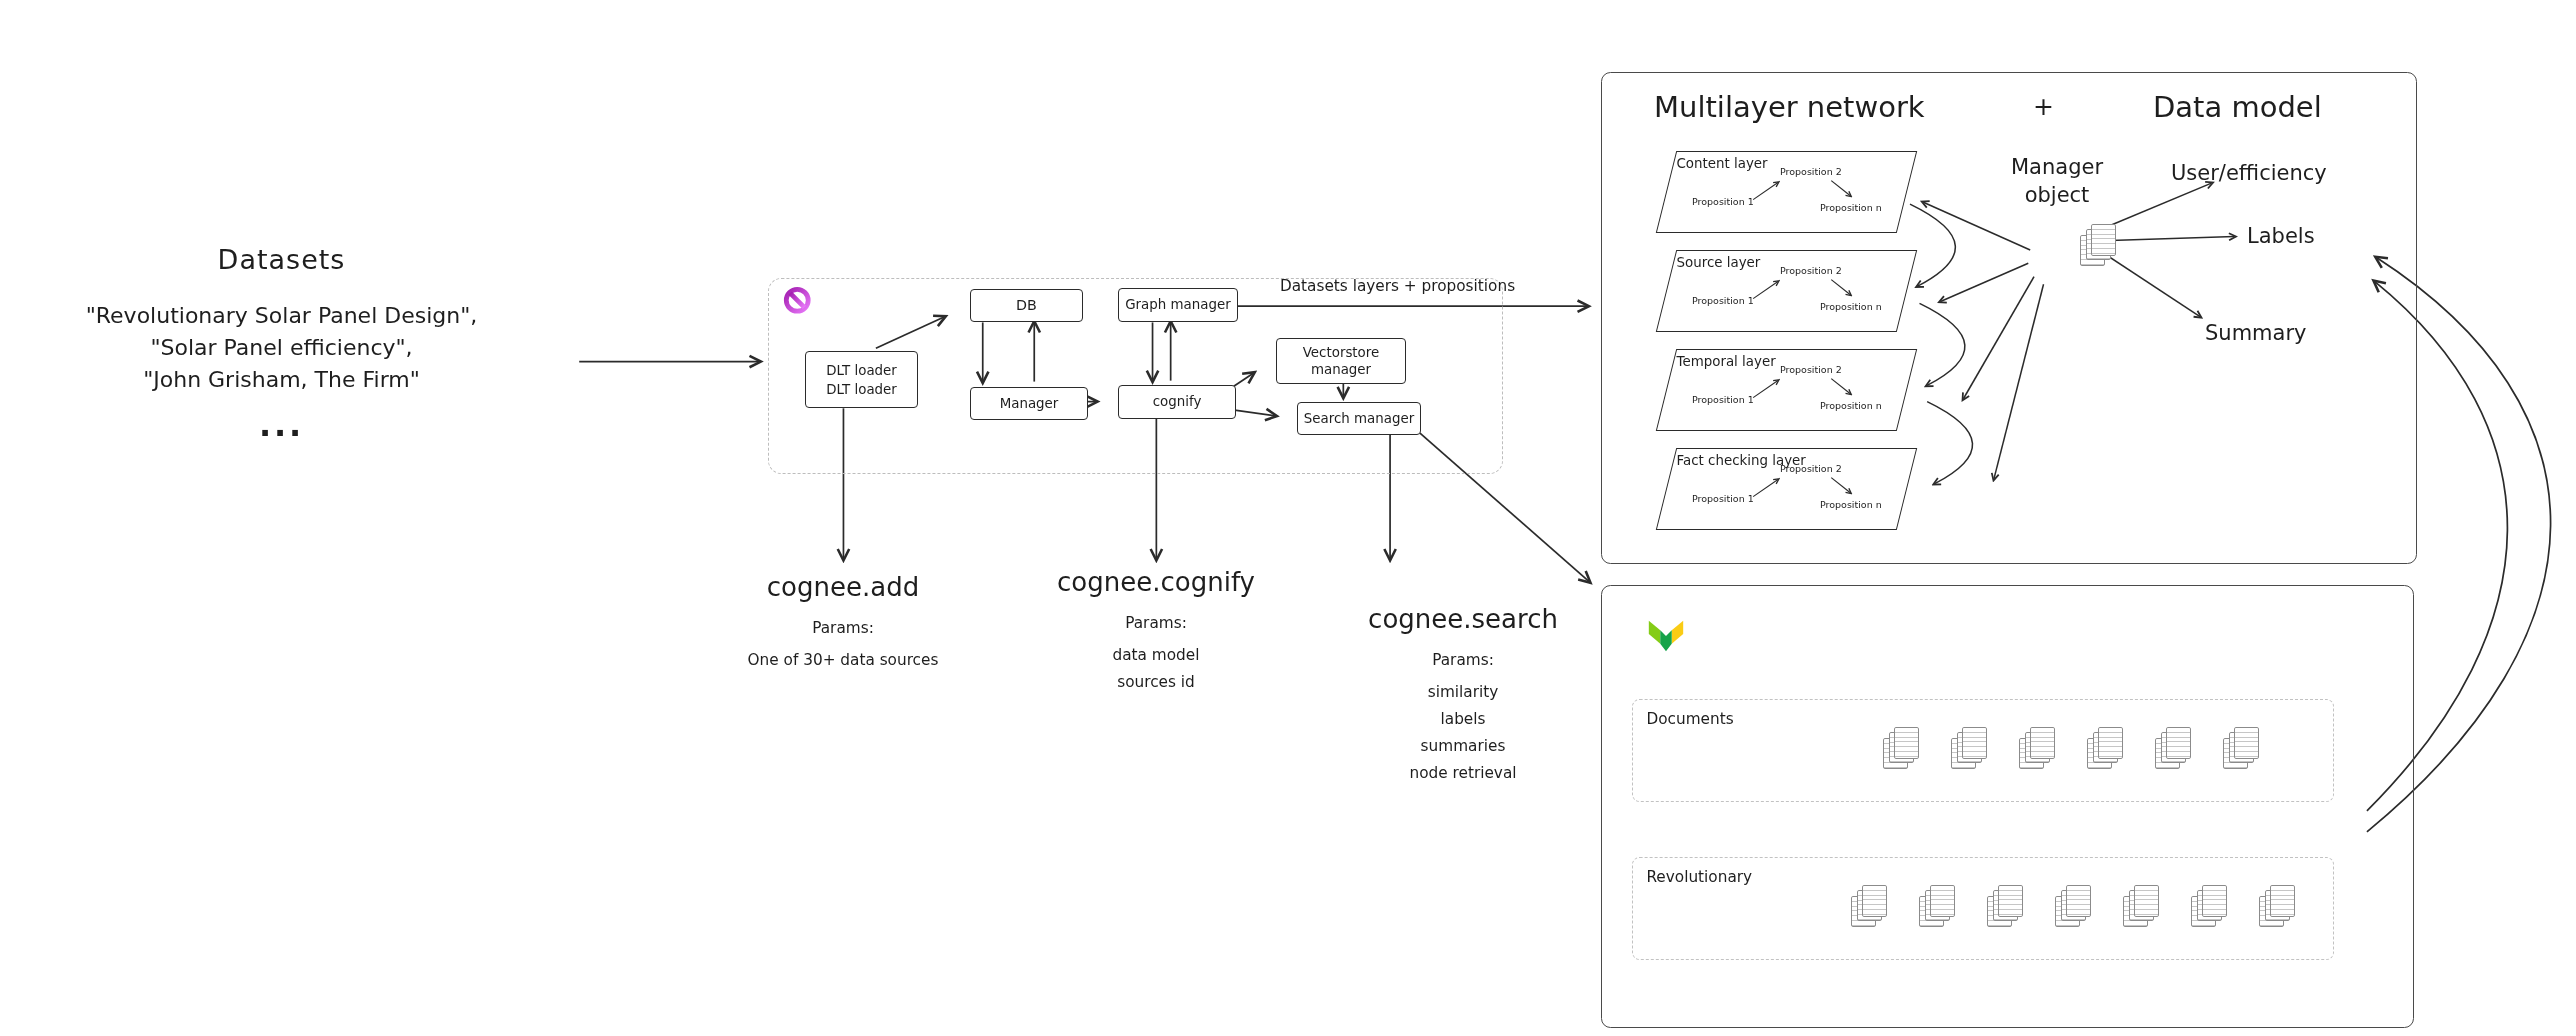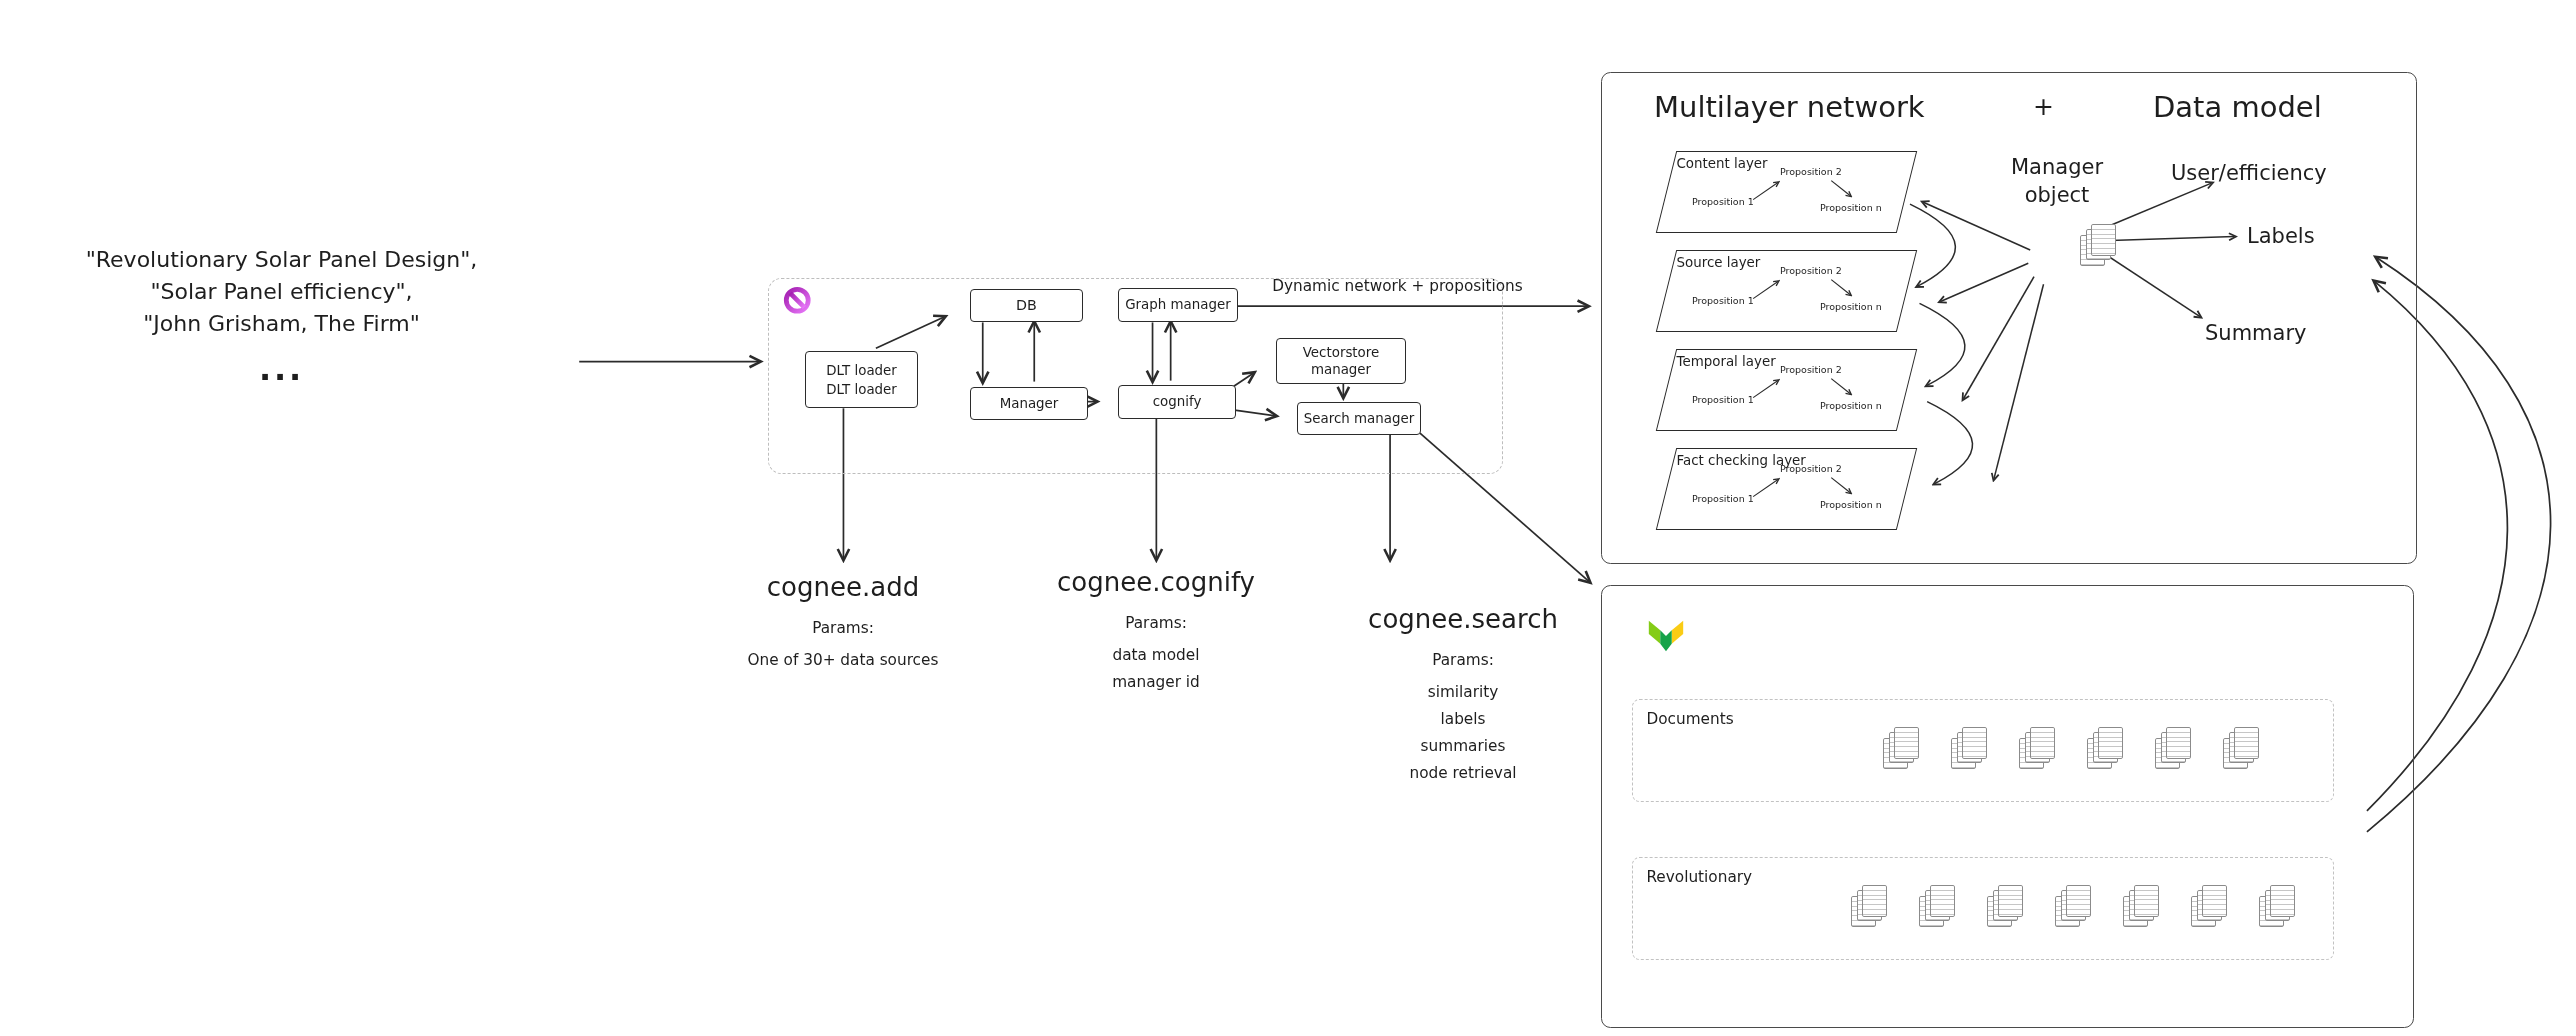--- a/index.html
+++ b/index.html
@@ -134,20 +134,21 @@
       <path d="M 2012 318 C 2074 348 2074 376 2020 404" marker-end="url(#arwS)"></path>
       <path d="M 2020 421 C 2082 451 2082 479 2028 507" marker-end="url(#arwS)"></path>
     </g>
     <g stroke="#2b2b2b" stroke-width="1.8" fill="none">
       <path d="M 2481 872 C 2736 662 2736 428 2491 270" marker-end="url(#arw)"></path>
       <path d="M 2481 850 C 2676 655 2676 447 2489 295" marker-end="url(#arw)"></path>
     </g>
   </svg>
 
   <div class="abs datasets">
+    <div class="ds-title">Datasets</div>
     <div class="ds-line">"Revolutionary Solar Panel Design",</div>
     <div class="ds-line">"Solar Panel efficiency",</div>
     <div class="ds-line">"John Grisham, The Firm"</div>
     <div class="ds-ellipsis">...</div>
   </div>
 
   <div class="abs pipeline-box"></div>
 
   <svg class="abs noentry" viewBox="0 0 32 32">
     <defs>
@@ -177,32 +178,32 @@
     <span>cognify</span>
   </div>
   <div class="node node-vector">
     <span>Vectorstore</span>
     <span>manager</span>
   </div>
   <div class="node node-search">
     <span>Search manager</span>
   </div>
 
-  <div class="abs dyn-label">Dynamic network + propositions</div>
+  <div class="abs dyn-label">Datasets layers + propositions</div>
 
   <div class="abs fnblock fn-add">
     <div class="fn-title">cognee.add</div>
     <div class="fn-params-heading">Params:</div>
     <div class="fn-param">One of 30+ data sources</div>
   </div>
   <div class="abs fnblock fn-cognify">
     <div class="fn-title">cognee.cognify</div>
     <div class="fn-params-heading">Params:</div>
     <div class="fn-param">data model</div>
-    <div class="fn-param">manager id</div>
+    <div class="fn-param">sources id</div>
   </div>
   <div class="abs fnblock fn-search">
     <div class="fn-title">cognee.search</div>
     <div class="fn-params-heading">Params:</div>
     <div class="fn-param">similarity</div>
     <div class="fn-param">labels</div>
     <div class="fn-param">summaries</div>
     <div class="fn-param">node retrieval</div>
   </div>
 

